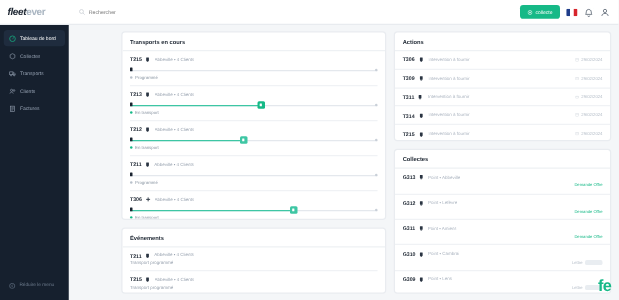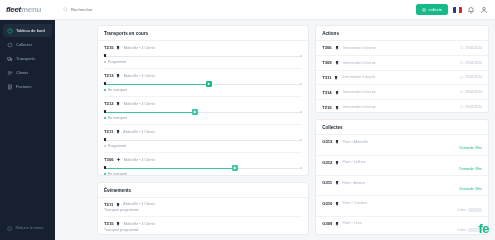--- a/index.html
+++ b/index.html
@@ -155,21 +155,21 @@
   .wm-wrap { position: relative; }
 </style>
 </head>
 <body>
 
 <div class="app">
 
   <div class="topbar">
     <div class="logo-zone">
       <div class="logo">
-        <span class="a">fleet</span><span class="b">menu</span>
+        <span class="a">fleet</span><span class="b">ever</span>
       </div>
     </div>
 
     <div class="search-zone">
       <span class="search-ico">
         <svg viewBox="0 0 16 16" fill="none" stroke="#8a94a0" stroke-width="2">
           <circle cx="7" cy="7" r="5"></circle>
             <line x1="11" y1="11" x2="15" y2="15"></line>
         </svg>
       </span>

